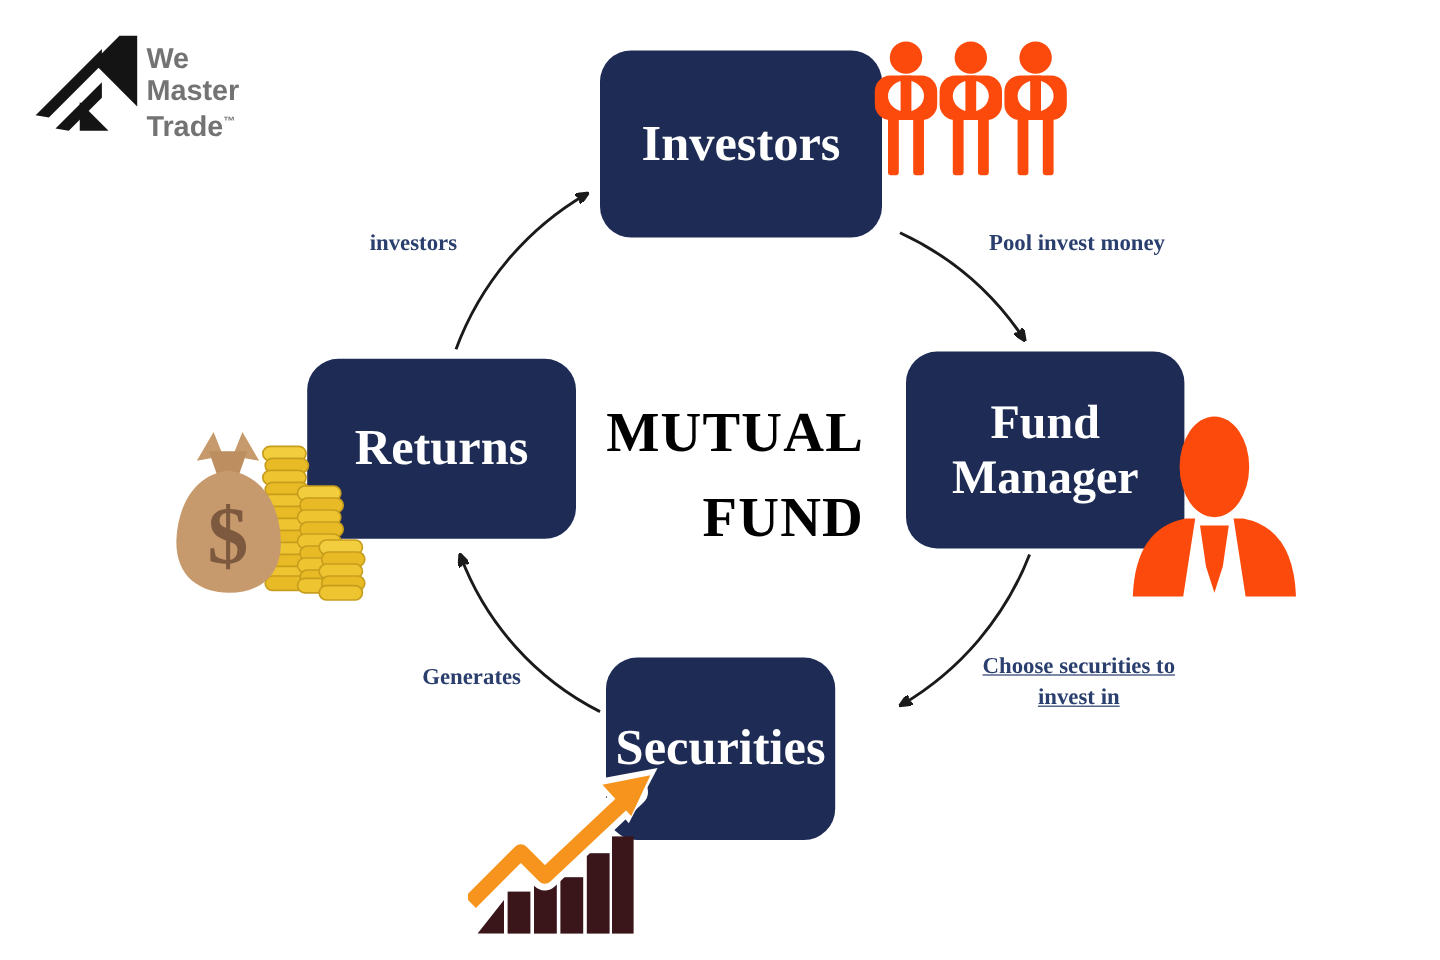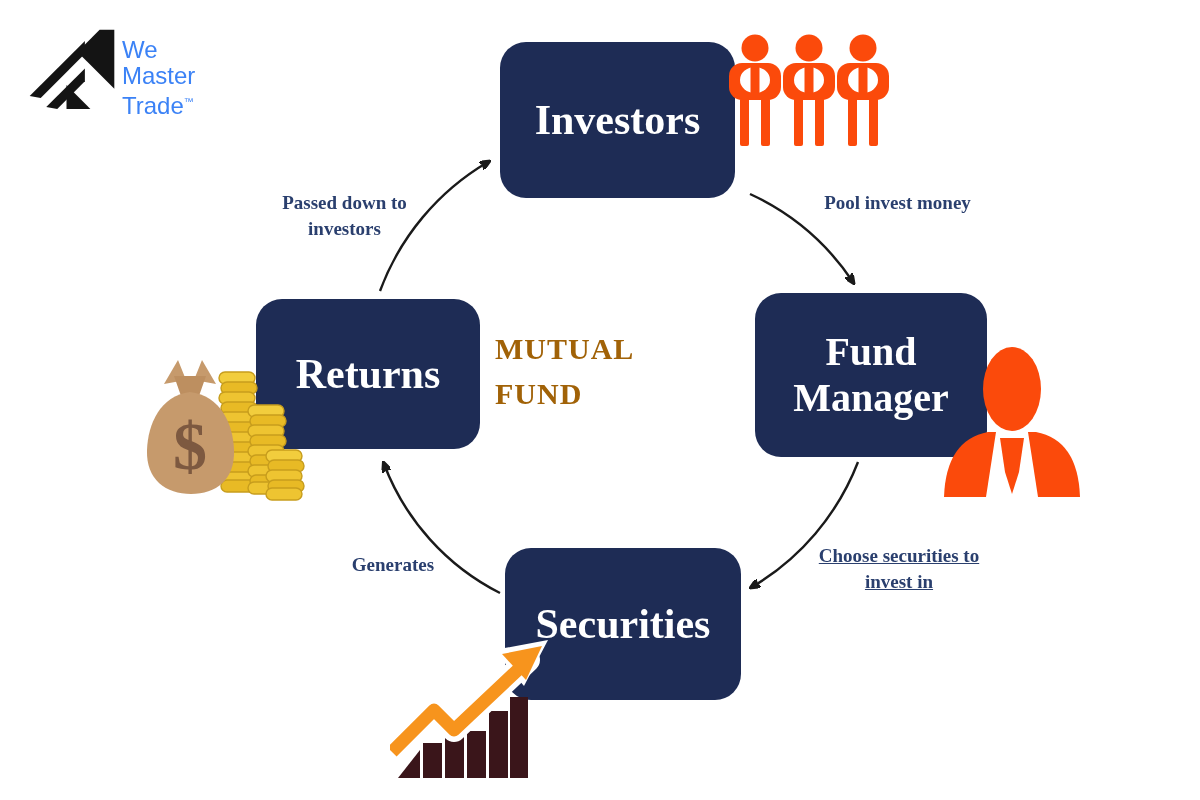--- a/index.html
+++ b/index.html
@@ -11,45 +11,45 @@
     background: #ffffff;
     overflow: hidden;
     font-family: "Liberation Serif", serif;
   }
 
   
   .logo-mark { position: absolute; left: 26px; top: 28px; width: 92px; height: 92px; }
   .logo-text {
     position: absolute; left: 122px; top: 37px;
     font-family: "Liberation Sans", sans-serif;
-    font-weight: normal; font-size: 24px; line-height: 26px;
-    color: #3b82f6; letter-spacing: 0px;
+    font-weight: bold; font-size: 24px; line-height: 26px;
+    color: #737373; letter-spacing: 0px;
   }
   .logo-text .tm { font-size: 10px; vertical-align: super; }
 
   
   .arcs { position: absolute; left: 0; top: 0; width: 1200px; height: 800px; z-index: 1; pointer-events: none; }
 
   
   .node {
     position: absolute; z-index: 2;
     background: #1e2c55; border-radius: 26px;
     display: flex; flex-direction: column; align-items: center; justify-content: center;
     color: #ffffff; font-weight: bold; text-align: center;
   }
   .node-investors   { left: 500px; top: 42px;  width: 235px; height: 156px; font-size: 42px; }
   .node-fundmanager { left: 755px; top: 293px; width: 232px; height: 164px; font-size: 40px; line-height: 1.15; }
   .node-returns     { left: 256px; top: 299px; width: 224px; height: 150px; font-size: 42px; }
-  .node-securities  { left: 505px; top: 548px; width: 236px; height: 152px; font-size: 42px; }
+  .node-securities  { left: 505px; top: 548px; width: 191px; height: 152px; font-size: 42px; }
 
   
   .title {
     position: absolute; left: 495px; top: 326px; width: 225px; z-index: 2;
-    text-align: left; font-weight: bold; font-size: 30px; line-height: 1.5;
-    letter-spacing: 1px; color: #a16207;
+    text-align: right; font-weight: bold; font-size: 47px; line-height: 1.5;
+    letter-spacing: 1px; color: #000000;
   }
 
   
   .edge-label {
     position: absolute; z-index: 3; text-align: center;
     font-weight: bold; font-size: 19px; line-height: 1.35; color: #2a3f6e;
   }
   .label-pool      { left: 800px; top: 190px; width: 195px; }
   .label-choose    { left: 793px; top: 543px; width: 212px; text-decoration: underline; }
   .label-generates { left: 328px; top: 552px; width: 130px; }
@@ -116,21 +116,20 @@
     <div>Pool invest money</div>
   </div>
   <div class="edge-label label-choose">
     <div>Choose securities to</div>
     <div>invest in</div>
   </div>
   <div class="edge-label label-generates">
     <div>Generates</div>
   </div>
   <div class="edge-label label-passed">
-    <div>Passed down to</div>
     <div>investors</div>
   </div>
 
   <svg class="icon-people" viewBox="0 0 180 114">
     <defs>
       <g id="person">
         <circle cx="0" cy="14" r="13.5" fill="#fb4a0b"></circle>
         <rect x="-26" y="29" width="52" height="37" rx="13" fill="#fb4a0b"></rect>
         <ellipse cx="0" cy="46" rx="15" ry="13" fill="#ffffff"></ellipse>
         <rect x="-4.5" y="29" width="9" height="37" fill="#fb4a0b"></rect>

